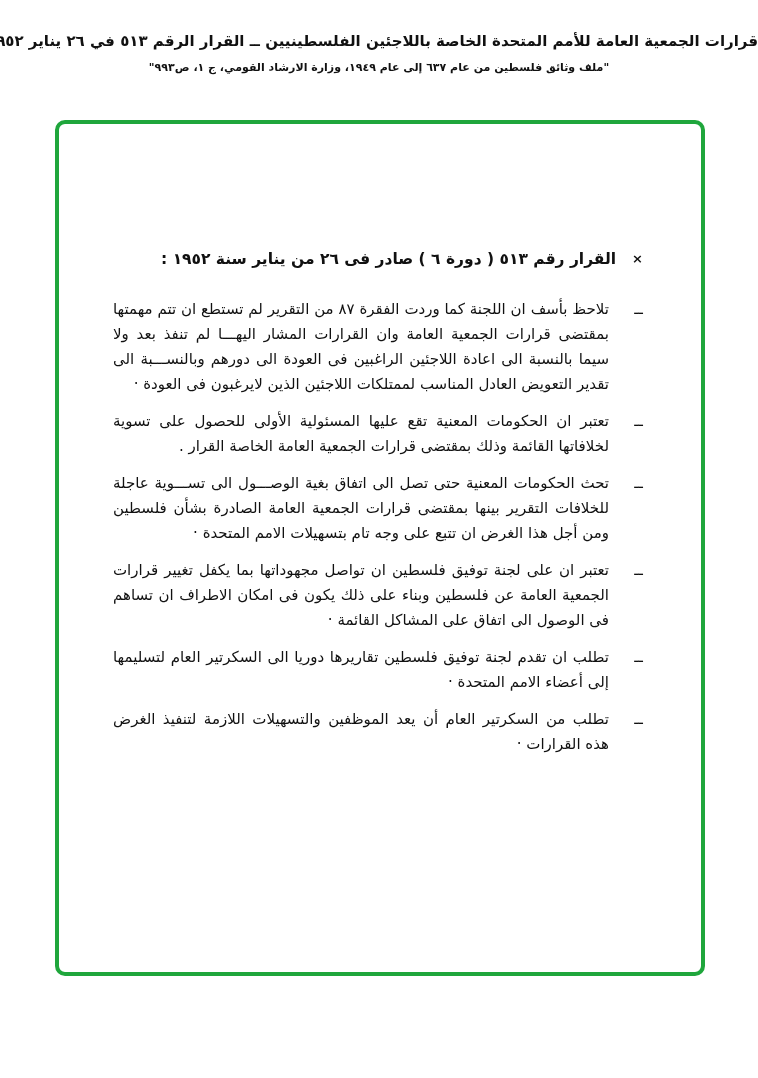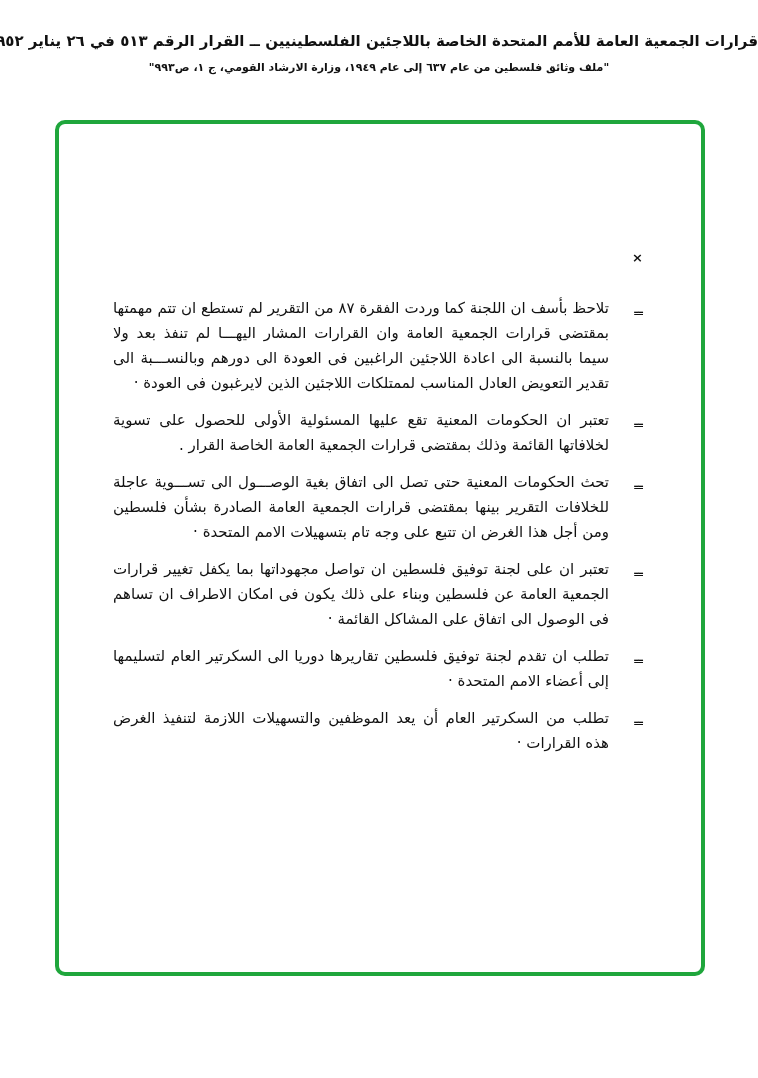--- a/index.html
+++ b/index.html
@@ -77,21 +77,20 @@
     direction: rtl;
     gap: 12px;
     margin-bottom: 12px;
     font-size: 15px;
     line-height: 25px;
   }
   .para .dash {
     flex: 0 0 22px;
     text-align: right;
     letter-spacing: -1px;
-    text-decoration: underline;
   }
   .para .ptext {
     flex: 1 1 auto;
     text-align: justify;
     text-justify: inter-word;
   }
 </style>
 </head>
 <body>
 
@@ -100,20 +99,21 @@
   <div class="header">
     <div class="title-main">قرارات الجمعية العامة للأمم المتحدة الخاصة باللاجئين الفلسطينيين ــ القرار الرقم ٥١٣ في ٢٦ يناير ١٩٥٢</div>
     <div class="title-source">"ملف وثائق فلسطين من عام ٦٣٧ إلى عام ١٩٤٩، وزارة الارشاد القومي، ج ١، ص٩٩٣"</div>
   </div>
 
   <div class="frame">
     <div class="doc-content">
 
       <div class="doc-heading">
         <span class="marker">×</span>
+        <span>القرار رقم ٥١٣ ( دورة ٦ ) صادر فى ٢٦ من يناير سنة ١٩٥٢ :</span>
       </div>
 
       <div class="para">
         <span class="dash">ــ</span>
         <span class="ptext">تلاحظ بأسف ان اللجنة كما وردت الفقرة ٨٧ من التقرير لم تستطع ان تتم مهمتها بمقتضى قرارات الجمعية العامة وان القرارات المشار اليهـــا لم تنفذ بعد ولا سيما بالنسبة الى اعادة اللاجئين الراغبين فى العودة الى دورهم وبالنســـبة الى تقدير التعويض العادل المناسب لممتلكات اللاجئين الذين لايرغبون فى العودة ·</span>
       </div>
 
       <div class="para">
         <span class="dash">ــ</span>
         <span class="ptext">تعتبر ان الحكومات المعنية تقع عليها المسئولية الأولى للحصول على تسوية لخلافاتها القائمة وذلك بمقتضى قرارات الجمعية العامة الخاصة القرار .</span>

